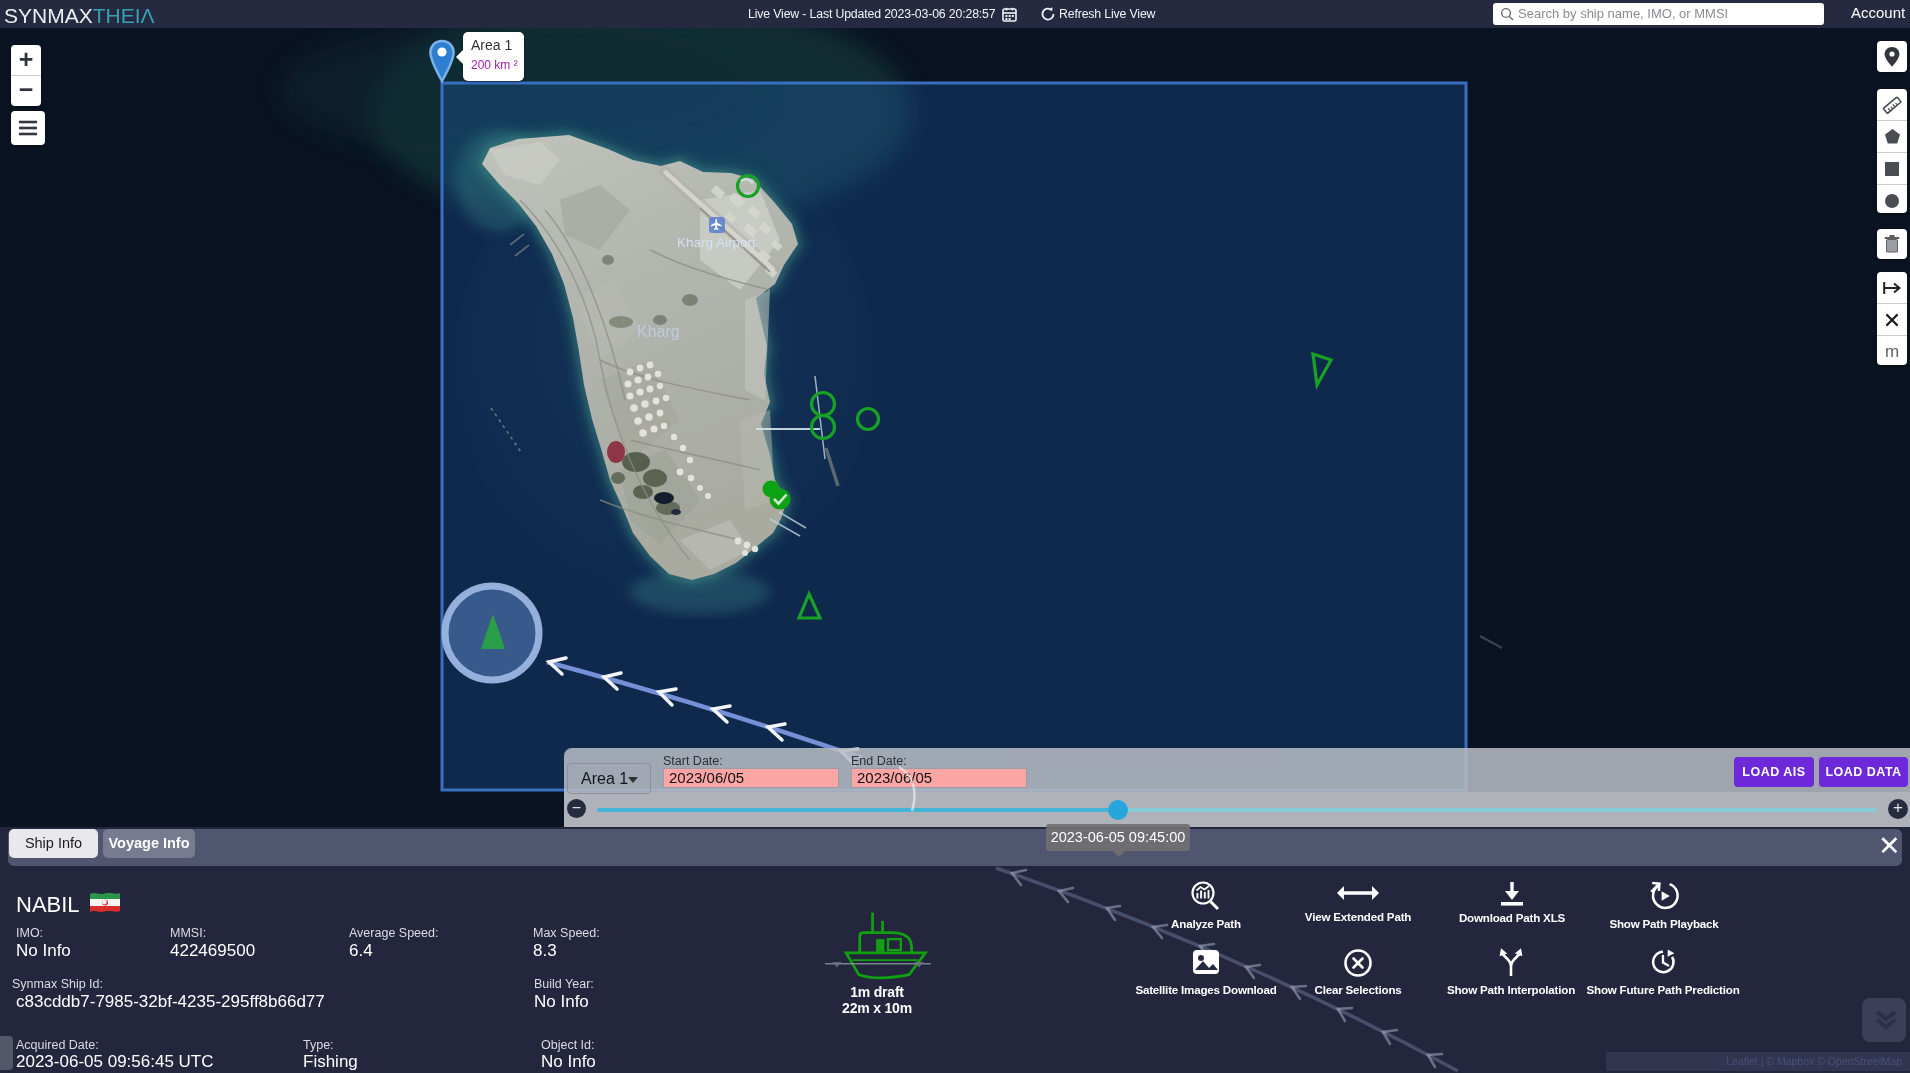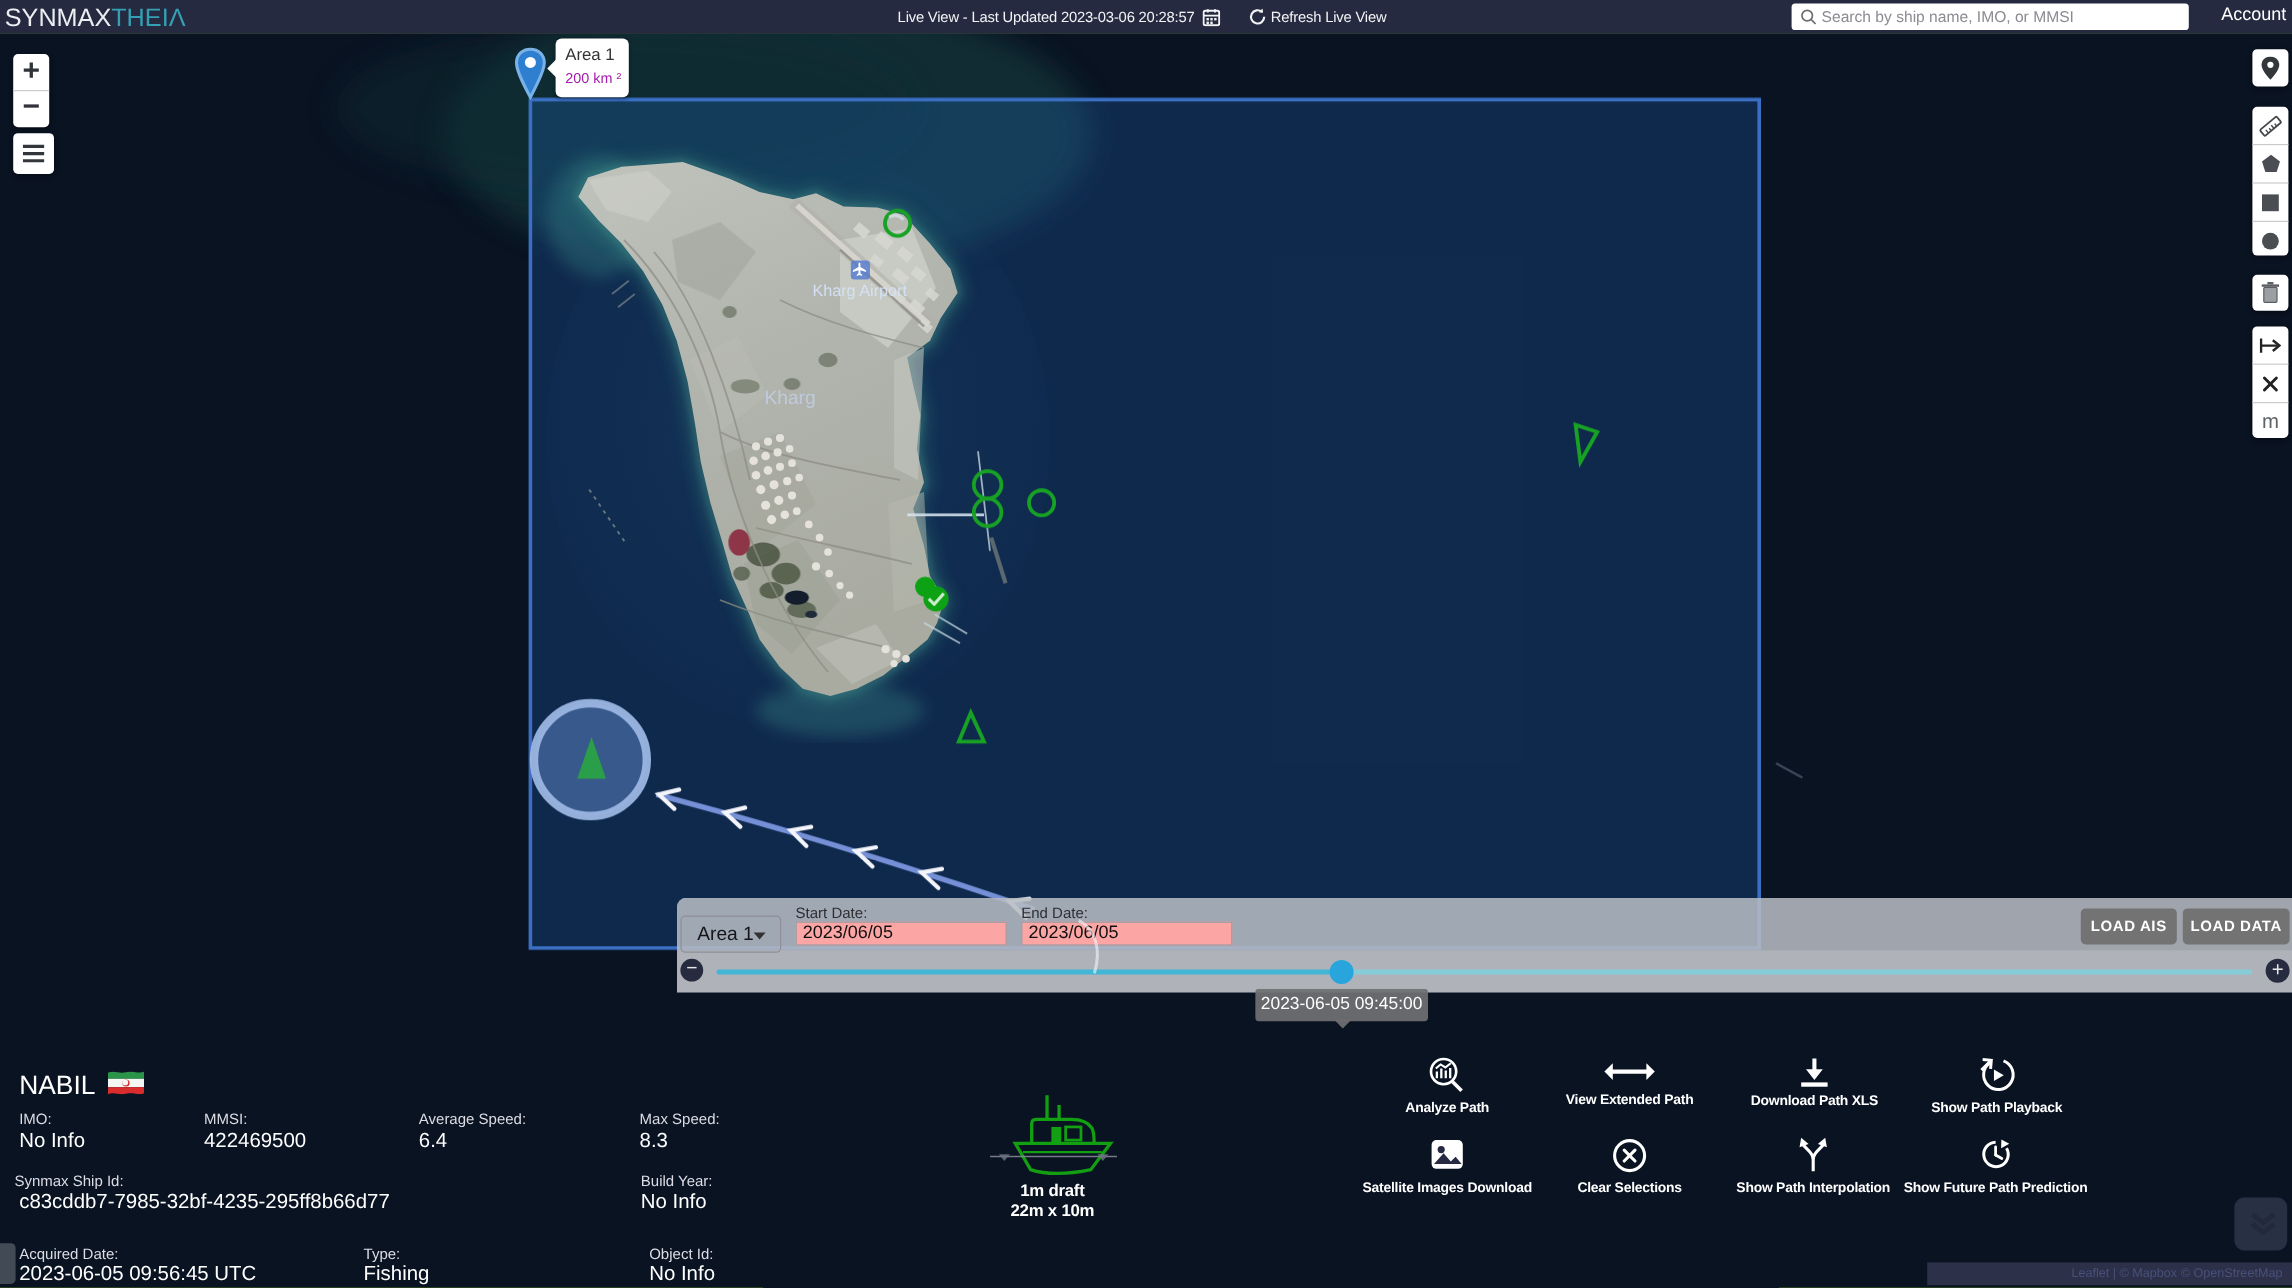--- a/index.html
+++ b/index.html
@@ -11,21 +11,21 @@
   #topbar { position:absolute; left:0; top:0; width:1910px; height:28px; background:#262a40; z-index:50; }
   #logo { position:absolute; left:4px; top:4px; font-size:21px; letter-spacing:0px; font-weight:400; color:#eceef2; }
   #logo .teal { color:#35a0b4; }
   #tb-center { position:absolute; left:748px; top:0; height:28px; line-height:28px; color:#f2f3f6; font-size:12.3px; letter-spacing:-0.15px; }
   #tb-refresh { position:absolute; left:1059px; top:0; height:28px; line-height:28px; color:#f2f3f6; font-size:12.3px; letter-spacing:-0.15px; }
   #searchbox { position:absolute; left:1493px; top:3px; width:331px; height:22px; background:#fff; border-radius:3px; }
   #searchbox .ph { position:absolute; left:25px; top:3px; font-size:13px; color:#8b8b92; }
   #account { position:absolute; left:1851px; top:4px; color:#fff; font-size:15px; }
 
   
-  #map { position:absolute; left:0; top:28px; width:1910px; height:1045px; background:#84cc16; }
+  #map { position:absolute; left:0; top:28px; width:1910px; height:1045px; background:#b91c1c; }
 
   
   .lctl { position:absolute; background:#fff; border-radius:4px; box-shadow:0 1px 4px rgba(0,0,0,0.4); z-index:30; }
   .zbtn { width:30px; height:30px; text-align:center; color:#30343a; font-size:25px; line-height:29px; font-weight:bold; }
   .zdiv { border-top:1px solid #ccc; }
   .cell { width:30px; height:31px; display:flex; align-items:center; justify-content:center; }
   .cdiv { border-top:1px solid #ccc; }
 
   
   #areatip { position:absolute; left:463px; top:32px; width:61px; height:49px; background:#fff; border-radius:5px; z-index:26; box-shadow:0 1px 3px rgba(0,0,0,0.4);}
@@ -33,21 +33,21 @@
   #areatip .t2 { position:absolute; left:8px; top:26px; font-size:12px; color:#a21caf; }
   #areatip .arr { position:absolute; left:-7px; top:17px; width:0; height:0; border-top:8px solid transparent; border-bottom:8px solid transparent; border-right:8px solid #fff; }
 
   
   #tlpanel { position:absolute; left:564px; top:748px; width:1346px; height:79px; background:rgba(183,187,194,0.87); border-radius:8px 0 0 0; z-index:40; }
   #tlband { position:absolute; left:0; top:44px; width:1346px; height:35px; background:rgba(255,255,255,0.16); }
   #areasel { position:absolute; left:3px; top:15px; width:84px; height:31px; border:1px solid #8d9098; border-radius:4px; color:#16161a; font-size:16px; line-height:29px; padding-left:13px; }
   #areasel .car { position:absolute; right:12px; top:13px; width:0; height:0; border-left:5px solid transparent; border-right:5px solid transparent; border-top:6px solid #333; }
   .dlabel { position:absolute; top:7px; font-size:12.5px; color:#2e2e33; line-height:12px; }
   .dinput { position:absolute; top:20px; width:176px; height:20px; background:#fca5a5; border:1px solid #9a9da3; font-size:15px; color:#111; line-height:18px; padding-left:5px; }
-  .loadbtn { position:absolute; top:9px; height:30px; background:#737373; border-radius:4px; color:#fff; font-size:12.5px; font-weight:bold; text-align:center; line-height:30px; letter-spacing:0.5px; }
+  .loadbtn { position:absolute; top:9px; height:30px; background:#6d28d9; border-radius:4px; color:#fff; font-size:12.5px; font-weight:bold; text-align:center; line-height:30px; letter-spacing:0.5px; }
   #sl-minus { position:absolute; left:3px; top:51px; width:19px; height:19px; border-radius:50%; background:#272b40; color:#e8e8e8; text-align:center; line-height:17px; font-size:16px; }
   #sl-plus  { position:absolute; left:1324px; top:51px; width:20px; height:20px; border-radius:50%; background:#272b40; color:#e8e8e8; text-align:center; line-height:18px; font-size:17px; }
   #sl-track1 { position:absolute; left:33px; top:60px; width:521px; height:4px; background:#43b5d6; border-radius:2px; }
   #sl-track2 { position:absolute; left:554px; top:60px; width:759px; height:4px; background:#85ccd8; border-radius:2px; }
   #sl-thumb { position:absolute; left:544px; top:52px; width:20px; height:20px; border-radius:50%; background:#29a5de; }
 
   #sltip { position:absolute; left:1046px; top:824px; width:144px; height:27px; background:rgba(112,112,114,0.93); border-radius:3px; color:#fff; font-size:14.5px; text-align:center; line-height:27px; z-index:45; }
   #sltip .arr { position:absolute; left:66px; bottom:-6px; width:0; height:0; border-left:7px solid transparent; border-right:7px solid transparent; border-top:7px solid rgba(112,112,114,0.93); }
 
   
@@ -395,20 +395,41 @@
     <div id="sl-track1"></div>
       <div id="sl-track2"></div>
     <div id="sl-thumb"></div>
     <div id="sl-plus">+</div>
   </div>
 
   <svg class="abs" style="left:893px;top:763px;z-index:41" width="40" height="52" viewBox="0 0 40 52">
     <path d="M6,4 C20,12 25,28 19,48" fill="none" stroke="#f5f7fb" stroke-width="2.5" opacity="0.6"></path>
   </svg>
 
+  <div id="shippanel">
+    <svg width="1910" height="246" viewBox="0 827 1910 246" style="position:absolute;left:0;top:0;">
+      <path d="M996,868 Q1235,950 1458,1071" fill="none" stroke="#8a99c2" stroke-width="3.5" opacity="0.36"></path>
+      <g stroke="#ccd4ea" stroke-width="2.6" fill="none" stroke-linecap="round" opacity="0.42">
+        <path d="M1021,885 L1012,873 L1026,870"></path>
+        <path d="M1068,902 L1059,891 L1073,888"></path>
+        <path d="M1115,920 L1107,908 L1120,906"></path>
+        <path d="M1162,938 L1153,927 L1167,925"></path>
+        <path d="M1208,958 L1200,946 L1214,944"></path>
+        <path d="M1254,978 L1246,967 L1260,965"></path>
+        <path d="M1300,999 L1292,987 L1306,986"></path>
+        <path d="M1345,1021 L1338,1009 L1352,1008"></path>
+        <path d="M1390,1044 L1383,1032 L1397,1030"></path>
+        <path d="M1435,1067 L1428,1055 L1442,1054"></path>
+      </g>
+    </svg>
+    <div id="pstrip"></div>
+    <div id="tab1">Ship Info</div>
+    <div id="tab2">Voyage Info</div>
+    <div id="pclose">✕</div>
+  </div>
   <div id="shipname">NABIL</div>
   <svg class="abs" style="left:89px;top:891px;z-index:43" width="32" height="23" viewBox="0 0 32 23">
     <defs>
         <clipPath id="flagclip">
           <path d="M1,3 C6,0.5 10,4 16,2.5 C22,1 27,4 31,2 L31,20 C27,22 22,19 16,20.5 C10,22 6,18.5 1,21 Z"></path>
         </clipPath>
       </defs>
     <g clip-path="url(#flagclip)">
       <rect x="0" y="0" width="32" height="8" fill="#2a9449"></rect>
       <rect x="0" y="8" width="32" height="7" fill="#f4f6f4"></rect>

